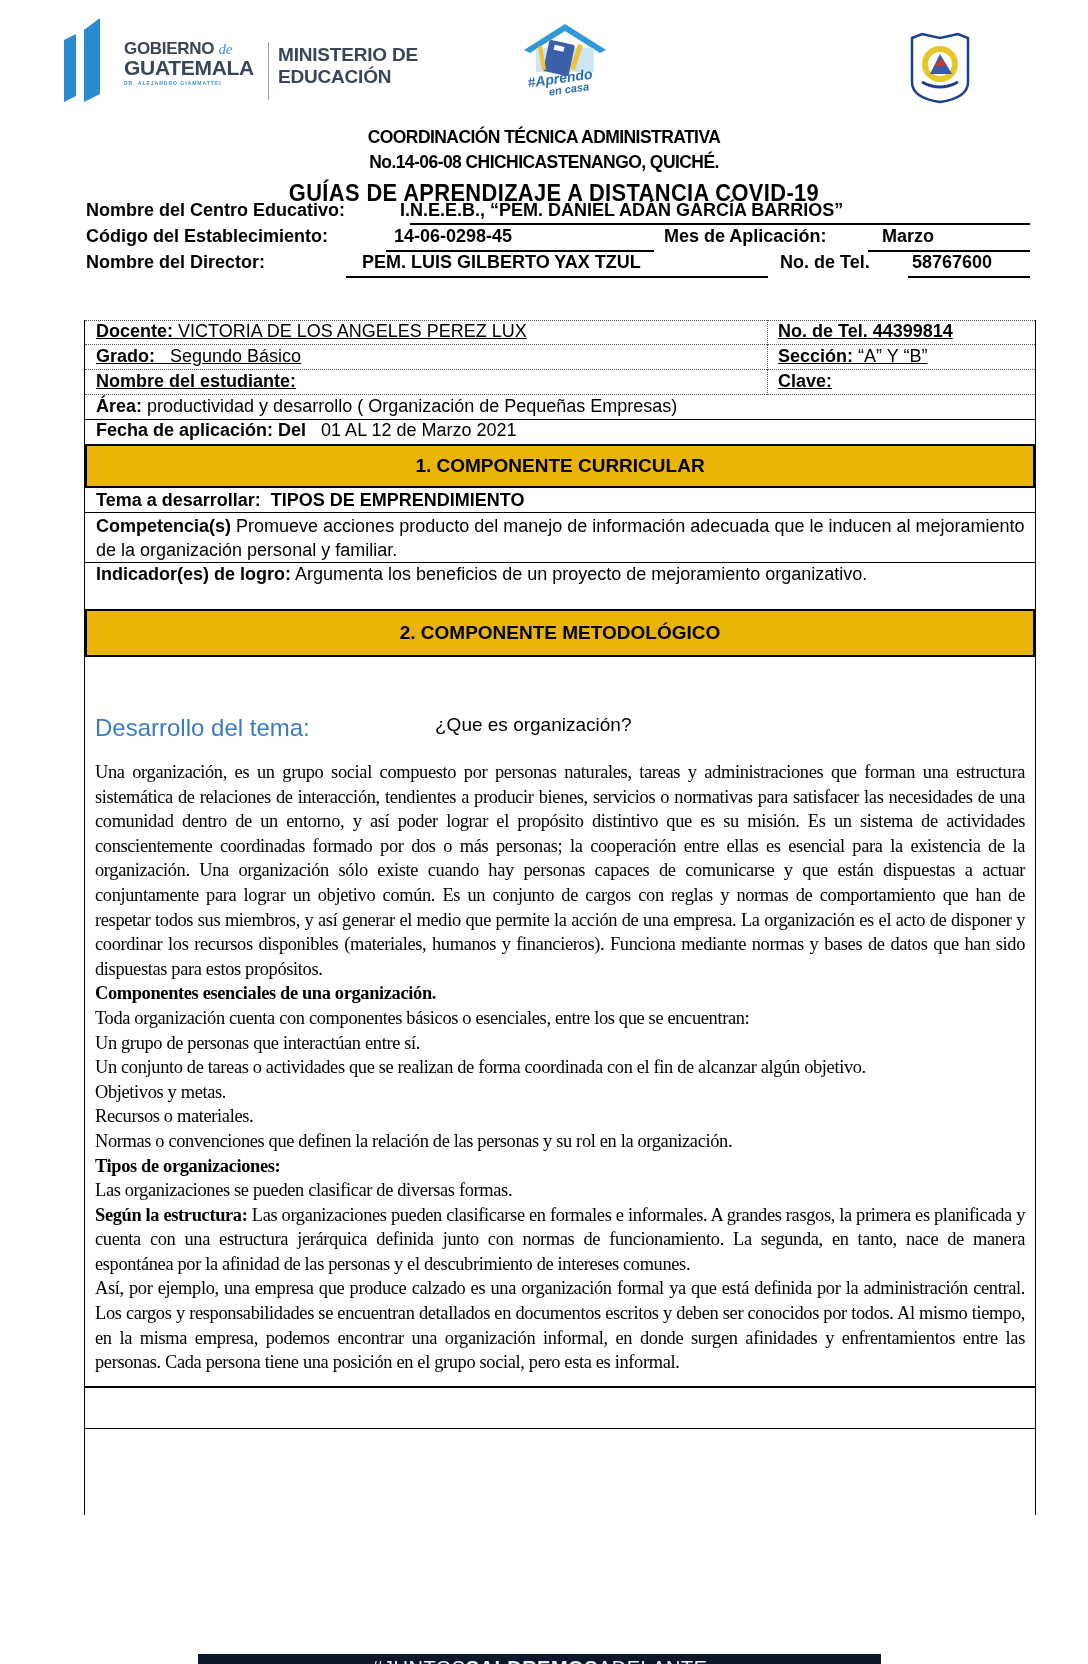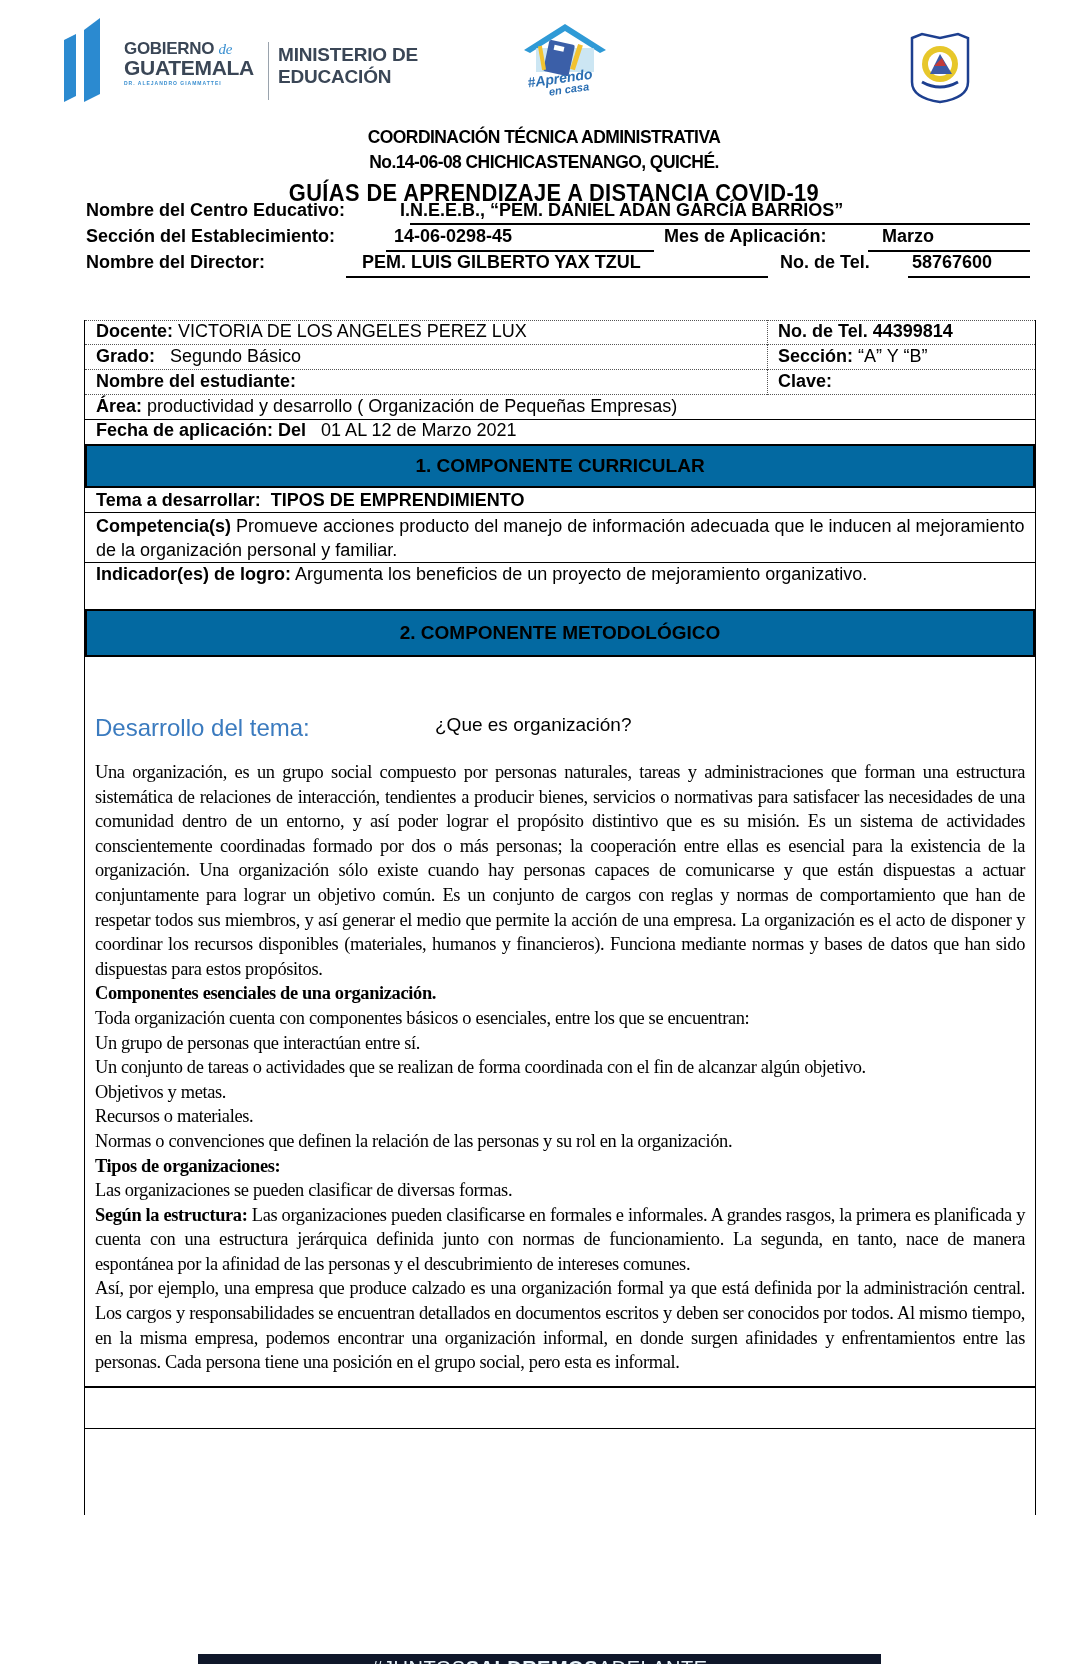--- a/index.html
+++ b/index.html
@@ -30,25 +30,25 @@
 
   .info-row { position: absolute; left: 86px; font-weight: bold; font-size: 18px; white-space: nowrap; }
   .info-row .lbl { position: absolute; white-space: nowrap; }
   .info-row .val { position: absolute; white-space: nowrap; }
   .uline { position: absolute; height: 2px; background: #000; }
 
   
   .tbl { position: absolute; left: 84px; top: 320px; width: 950px; height: 1195px; border-left: 1px solid #000; border-right: 1px solid #000; }
   .cell { position: absolute; box-sizing: border-box; font-size: 18px; white-space: nowrap; }
   .cell b { font-weight: bold; }
-  .dot-b { border-bottom: 1px dotted #555; }
+  .dot-b { border-bottom: 1px dotted #555; text-decoration: underline; }
   .solid-b { border-bottom: 1px solid #000; }
   .dot-l { border-left: 1px dotted #555; }
 
-  .yellow { position: absolute; left: 0; width: 950px; background: #0369a1; border: 2px solid #000; box-sizing: border-box; text-align: center; font-weight: bold; font-size: 19px; }
+  .yellow { position: absolute; left: 0; width: 950px; background: #eab308; border: 2px solid #000; box-sizing: border-box; text-align: center; font-weight: bold; font-size: 19px; }
 
   .dev-label { position: absolute; left: 10px; top: 394px; font-size: 24px; color: #3b7bbf; }
   .dev-q { position: absolute; left: 350px; top: 394px; font-size: 19px; color: #000; }
 
   .body-text { position: absolute; left: 10px; top: 440px; width: 930px; font-family: "Liberation Serif", serif; font-size: 18.4px; line-height: 24.6px; text-align: justify; letter-spacing: -0.35px; }
   .body-text p { margin: 0; }
   .body-text b { font-weight: bold; }
 
   .bot-line { position: absolute; left: 0; width: 950px; height: 2px; background: #000; }
 
@@ -104,21 +104,21 @@
 <div class="hdr hdr-no">No.14-06-08 CHICHICASTENANGO, QUICHÉ.</div>
 <div class="hdr hdr-title">GUÍAS DE  APRENDIZAJE A DISTANCIA COVID-19</div>
 
 <div class="info-row" style="top:200px;">
   <span class="lbl" style="left:0;">Nombre del Centro Educativo:</span>
   <span class="val" style="left:314px;">I.N.E.E.B., “PEM. DANIEL ADÁN GARCÍA BARRIOS”</span>
 </div>
 <div class="uline" style="left:410px; top:223px; width:620px;"></div>
 
 <div class="info-row" style="top:226px;">
-  <span class="lbl" style="left:0;">Sección del Establecimiento:</span>
+  <span class="lbl" style="left:0;">Código del Establecimiento:</span>
   <span class="val" style="left:308px;">14-06-0298-45</span>
   <span class="lbl" style="left:578px;">Mes de Aplicación:</span>
   <span class="val" style="left:796px;">Marzo</span>
 </div>
 <div class="uline" style="left:386px; top:250px; width:268px;"></div>
 <div class="uline" style="left:868px; top:250px; width:162px;"></div>
 
 <div class="info-row" style="top:252px;">
   <span class="lbl" style="left:0;">Nombre del Director:</span>
   <span class="val" style="left:276px;">PEM. LUIS GILBERTO YAX TZUL</span>

